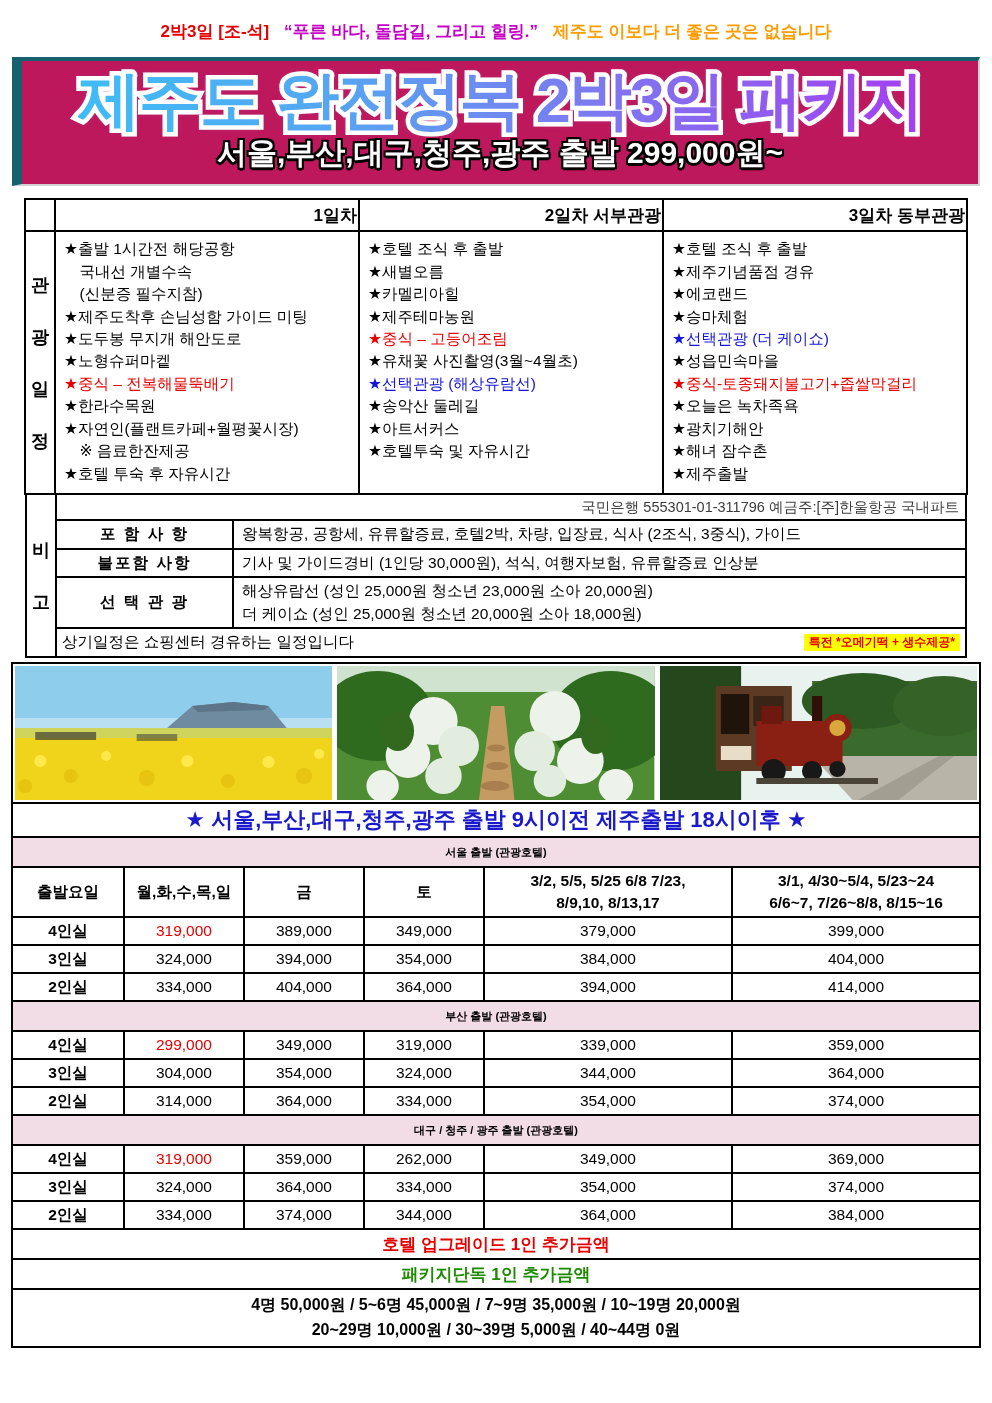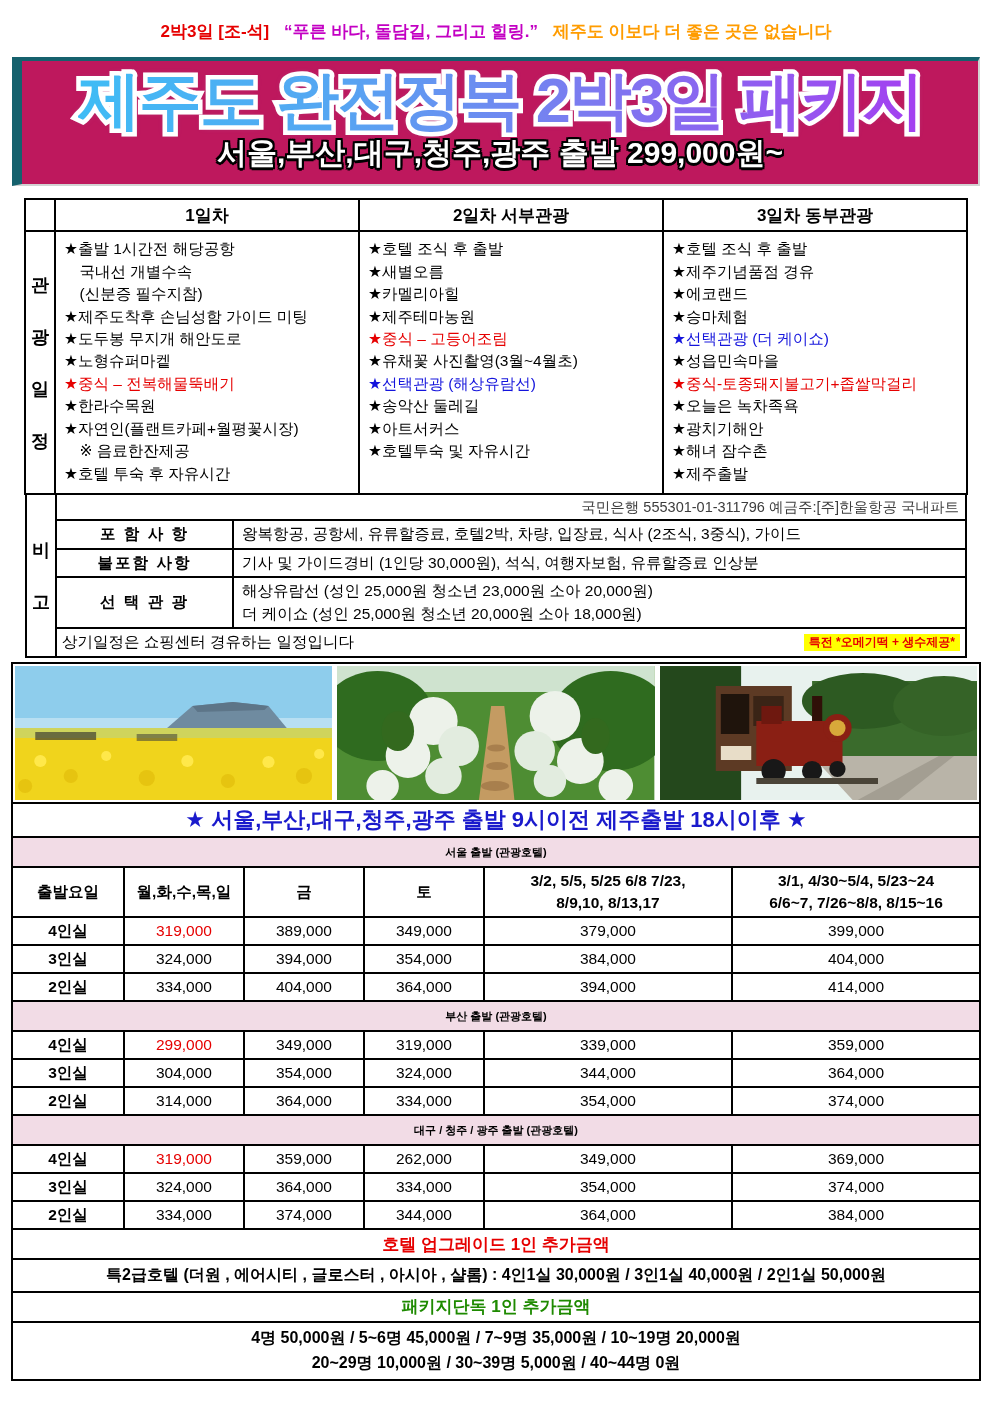--- a/index.html
+++ b/index.html
@@ -22,21 +22,21 @@
   .outline-black{color:#fff;font-weight:900;text-shadow:-2px -2px 0 #000,2px -2px 0 #000,-2px 2px 0 #000,2px 2px 0 #000,-2px 0 0 #000,2px 0 0 #000,0 -2px 0 #000,0 2px 0 #000,0 3px 0 #000;}
   .banner-sub{text-align:center;font-size:30px;letter-spacing:0;}
   .banner-date{margin-top:4px;text-align:center;font-size:23px;}
 
   
   table.sheet{border-collapse:collapse;width:942px;margin:12px auto 0 auto;table-layout:fixed;}
   table.sheet td{border:2px solid #000;vertical-align:top;}
   .side-cell{width:30px;text-align:center;vertical-align:middle !important;font-weight:bold;font-size:18px;}
   .side-chars{display:flex;flex-direction:column;justify-content:space-around;align-items:center;height:100%;min-height:100%;}
   .side-chars div{padding:14px 0;}
-  .day-head{height:28px;text-align:center;font-weight:bold;font-size:17px;vertical-align:middle !important;}
+  .day-head{height:28px;text-align:right;font-weight:bold;font-size:17px;vertical-align:middle !important;}
   .day-body{padding:6px 4px 8px 8px;font-size:15.5px;line-height:1.45;}
   .itin-item{white-space:pre-wrap;}
   .c-red{color:#e60000;}
   .c-blue{color:#1414dc;}
 
   table.notes{margin-top:-2px;}
   table.notes td{vertical-align:middle;}
   .bank-cell{height:22px;text-align:right;font-size:14.5px;color:#3c3c3c;padding:1px 6px;}
   .nlabel{width:177px;text-align:center;font-weight:bold;font-size:15.5px;letter-spacing:2px;padding:2px 0;}
   .nval{font-size:15.5px;padding:2px 8px;white-space:pre-line;line-height:1.45;}
@@ -361,23 +361,20 @@
         <td class="fare-val">334,000</td>
         <td class="fare-val">374,000</td>
         <td class="fare-val">344,000</td>
         <td class="fare-val">364,000</td>
         <td class="fare-val">384,000</td>
       </tr>
       <tr>
         <td colspan="6" class="band band-red">호텔 업그레이드 1인 추가금액</td>
       </tr>
       <tr>
-        <td colspan="6" class="extra-text">특2급호텔 (더원 , 에어시티 , 글로스터 , 아시아 , 샬롬) : 4인1실 30,000원 / 3인1실 40,000원 / 2인1실 50,000원</td>
-      </tr>
-      <tr>
         <td colspan="6" class="band band-green">패키지단독 1인 추가금액</td>
       </tr>
       <tr>
         <td colspan="6" class="extra-text">4명 50,000원 / 5~6명 45,000원 / 7~9명 35,000원 / 10~19명 20,000원
 20~29명 10,000원 / 30~39명 5,000원 / 40~44명 0원</td>
       </tr>
     </tbody>
 </table>
 
 </body></html>

